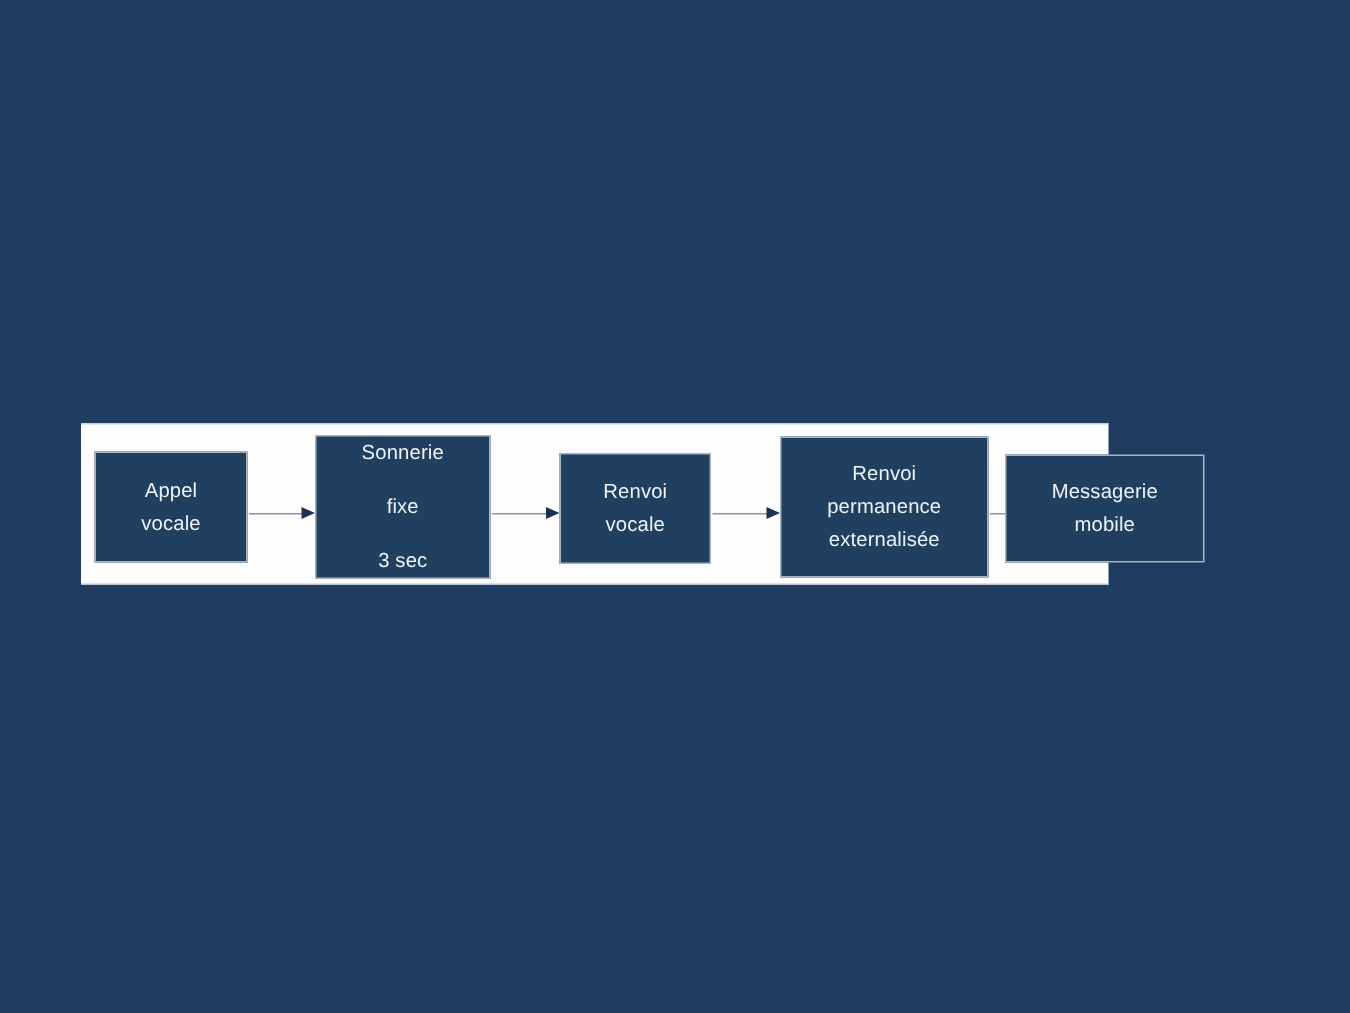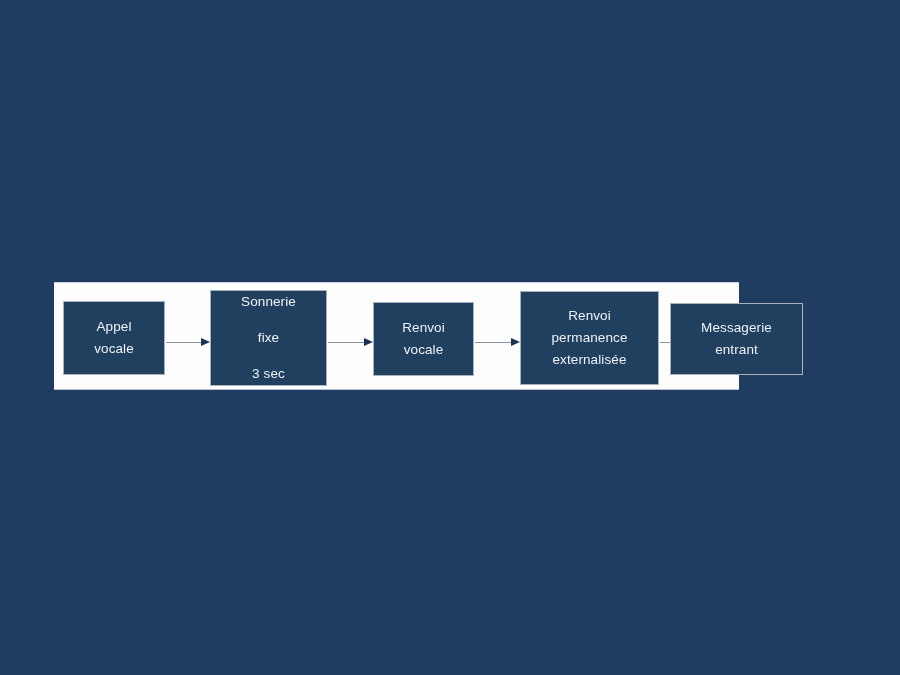--- a/index.html
+++ b/index.html
@@ -135,17 +135,17 @@
       <span class="line">externalisée</span>
     </div>
 
     <div class="arrow" id="arrow-3">
       <div class="shaft"></div>
       <div class="head"></div>
     </div>
 
     <div class="node" id="node-4">
       <span class="line">Messagerie</span>
-      <span class="line">entrant</span>
+      <span class="line">mobile</span>
     </div>
 
   </div>
 </div>
 
 </body></html>

